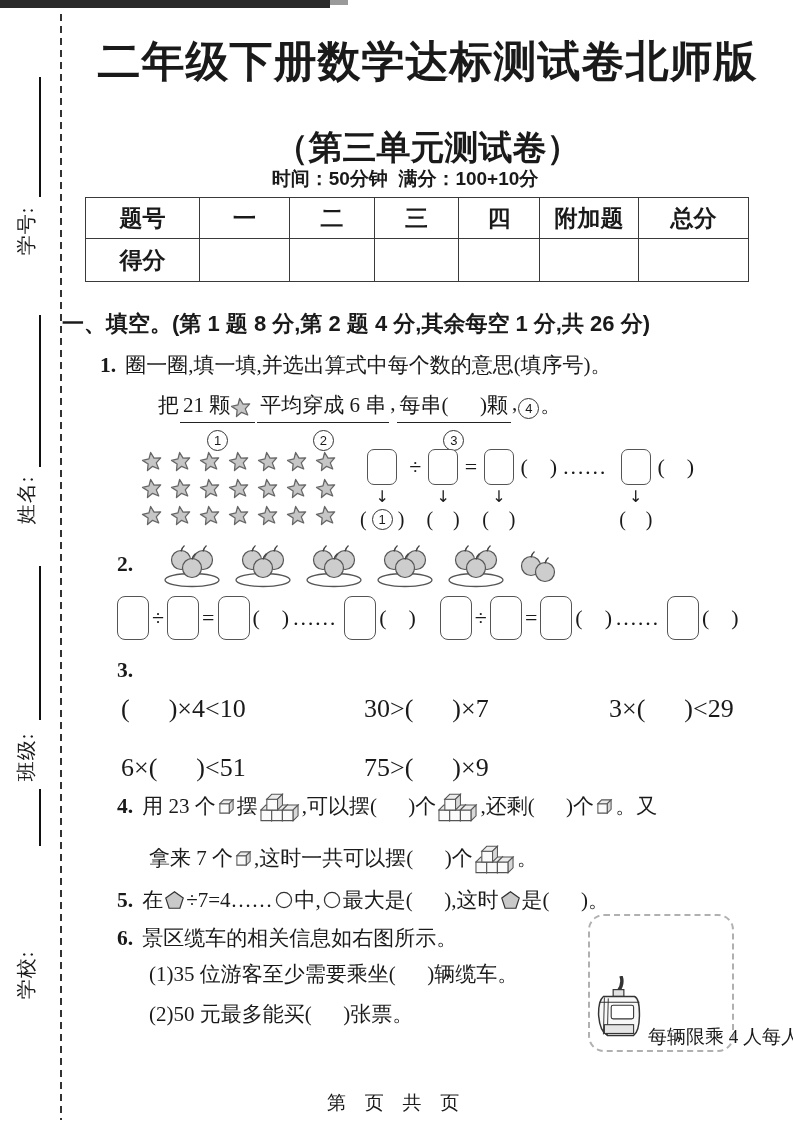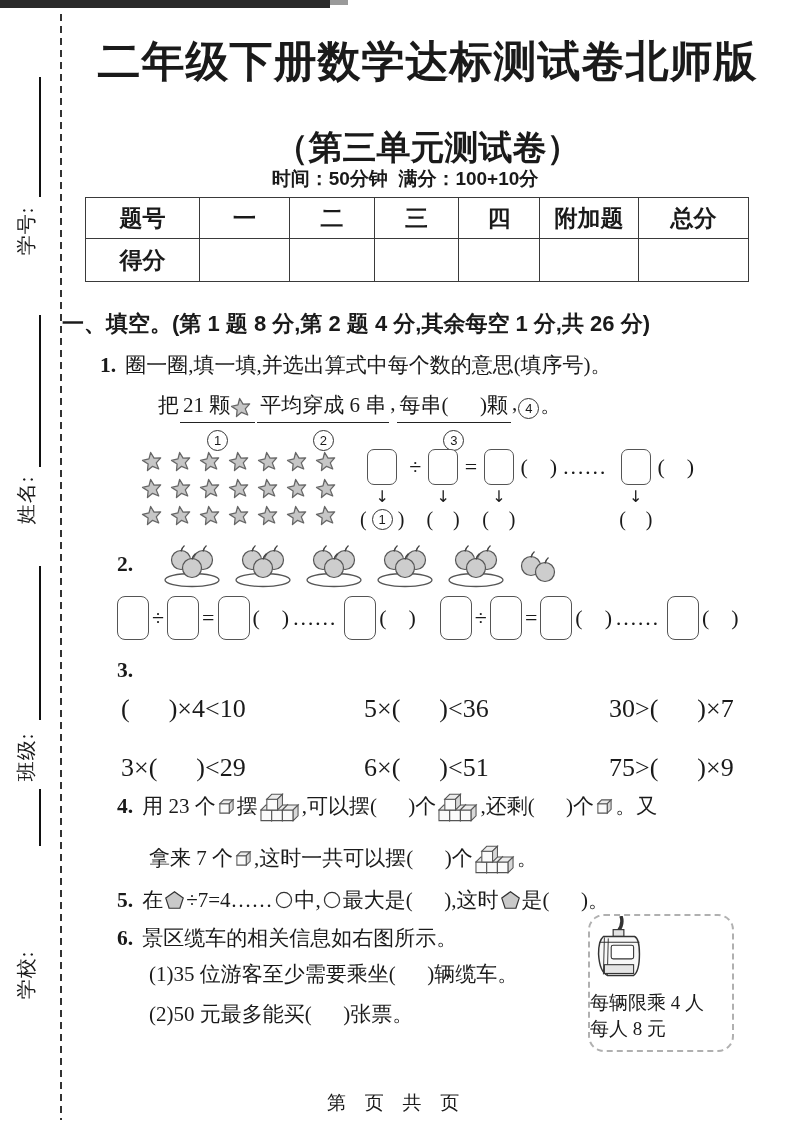--- a/index.html
+++ b/index.html
@@ -68,21 +68,21 @@
 
   #q2-plates{position:absolute;left:162px;top:541px;display:flex;gap:11px;align-items:flex-end;}
   #q2-eqs{position:absolute;left:117px;top:596px;display:flex;gap:24px;}
   .eqset{display:flex;align-items:center;gap:3px;font-size:21px;}
 
   #q3-grid{position:absolute;left:121px;top:694px;display:grid;
       grid-template-columns:243px 245px auto;row-gap:29px;font-size:26px;}
 
   .info-box{position:absolute;left:588px;top:914px;width:146px;height:138px;box-sizing:border-box;
       border:2.5px dashed #b0b0b0;border-radius:16px;background:#fff;display:flex;
-      flex-direction:column;align-items:flex-start;}
+      flex-direction:row;align-items:flex-end;}
   .info-box .cap{font-size:19px;}
 
   .footer{position:absolute;left:0;top:1090px;width:793px;text-align:center;font-size:19px;
       letter-spacing:7px;}
 </style>
 </head>
 <body>
 
 <div class="page">
 
@@ -396,21 +396,20 @@
         <div class="eqbox tall" style="margin-left: 5px;"></div>
         <span class="eqrow pre t">(    )</span>
       </div>
     </div>
 
   <div class="qline" style="left:117px;top:657px;">
     <span class="qnum">3.</span>
   </div>
   <div id="q3-grid">
       <div class="pre">(      )×4&lt;10</div>
-      <div class="pre">5×(      )&lt;36</div>
       <div class="pre">30&gt;(      )×7</div>
       <div class="pre">3×(      )&lt;29</div>
       <div class="pre">6×(      )&lt;51</div>
       <div class="pre">75&gt;(      )×9</div>
     </div>
 
   <div class="qline" style="left:117px;top:791px;">
     <span class="qnum">4.</span>
     <span id="q4l1" class="tokens">
         <span class=" pre">用 23 个</span>

